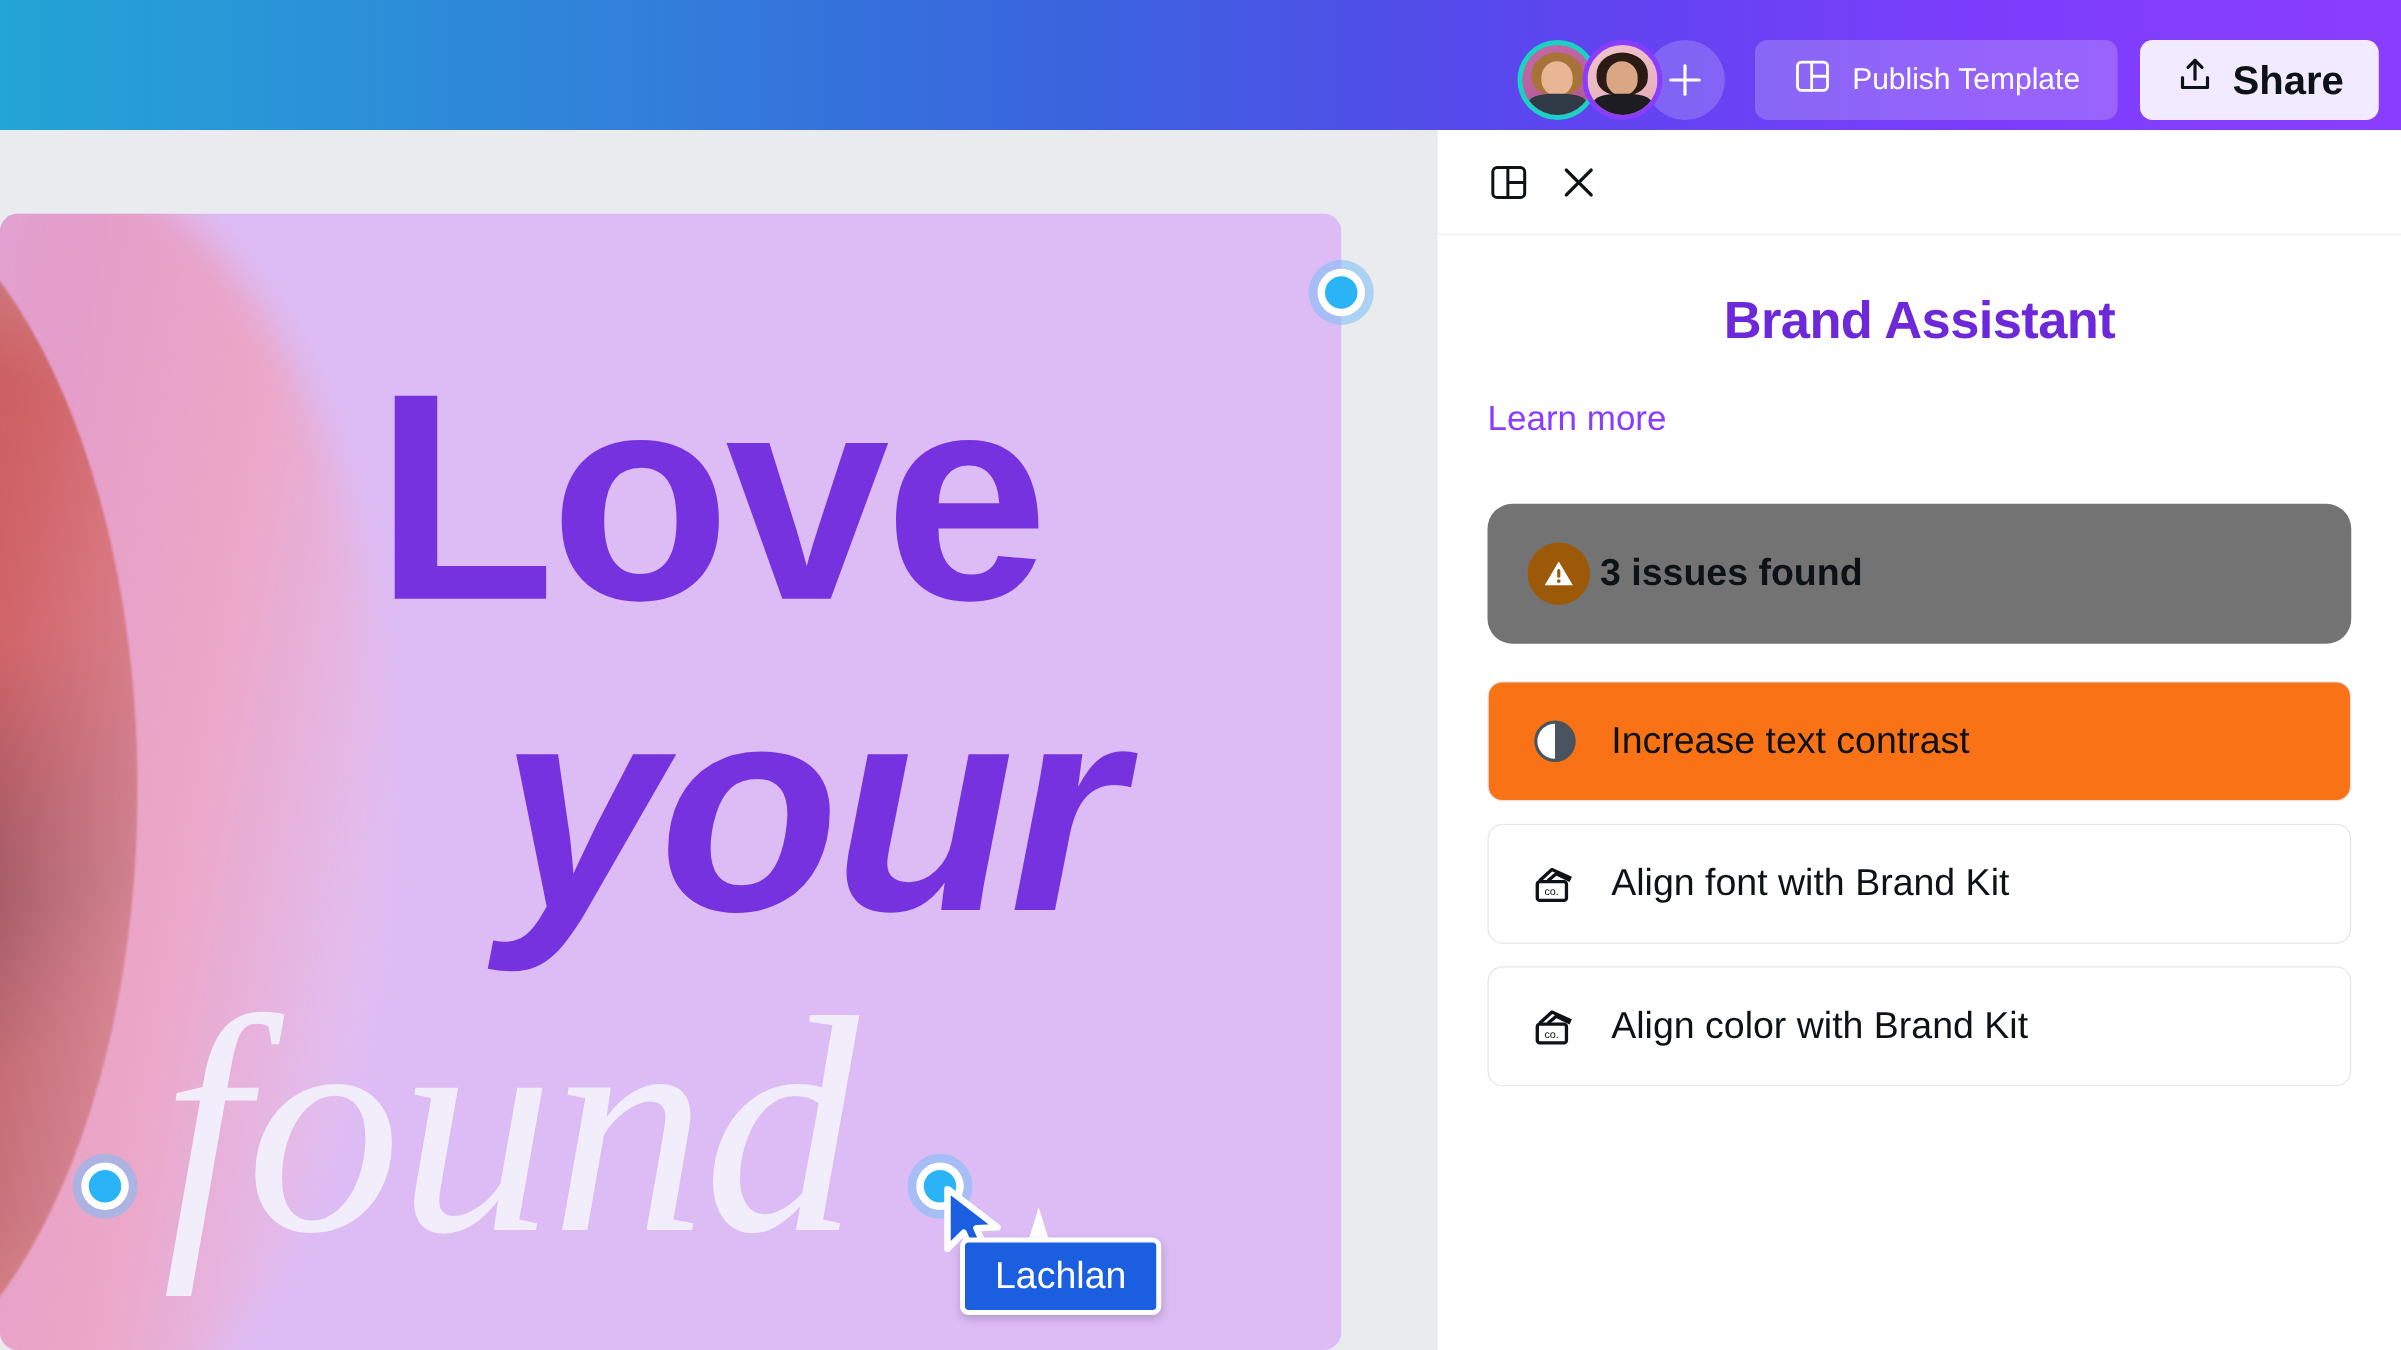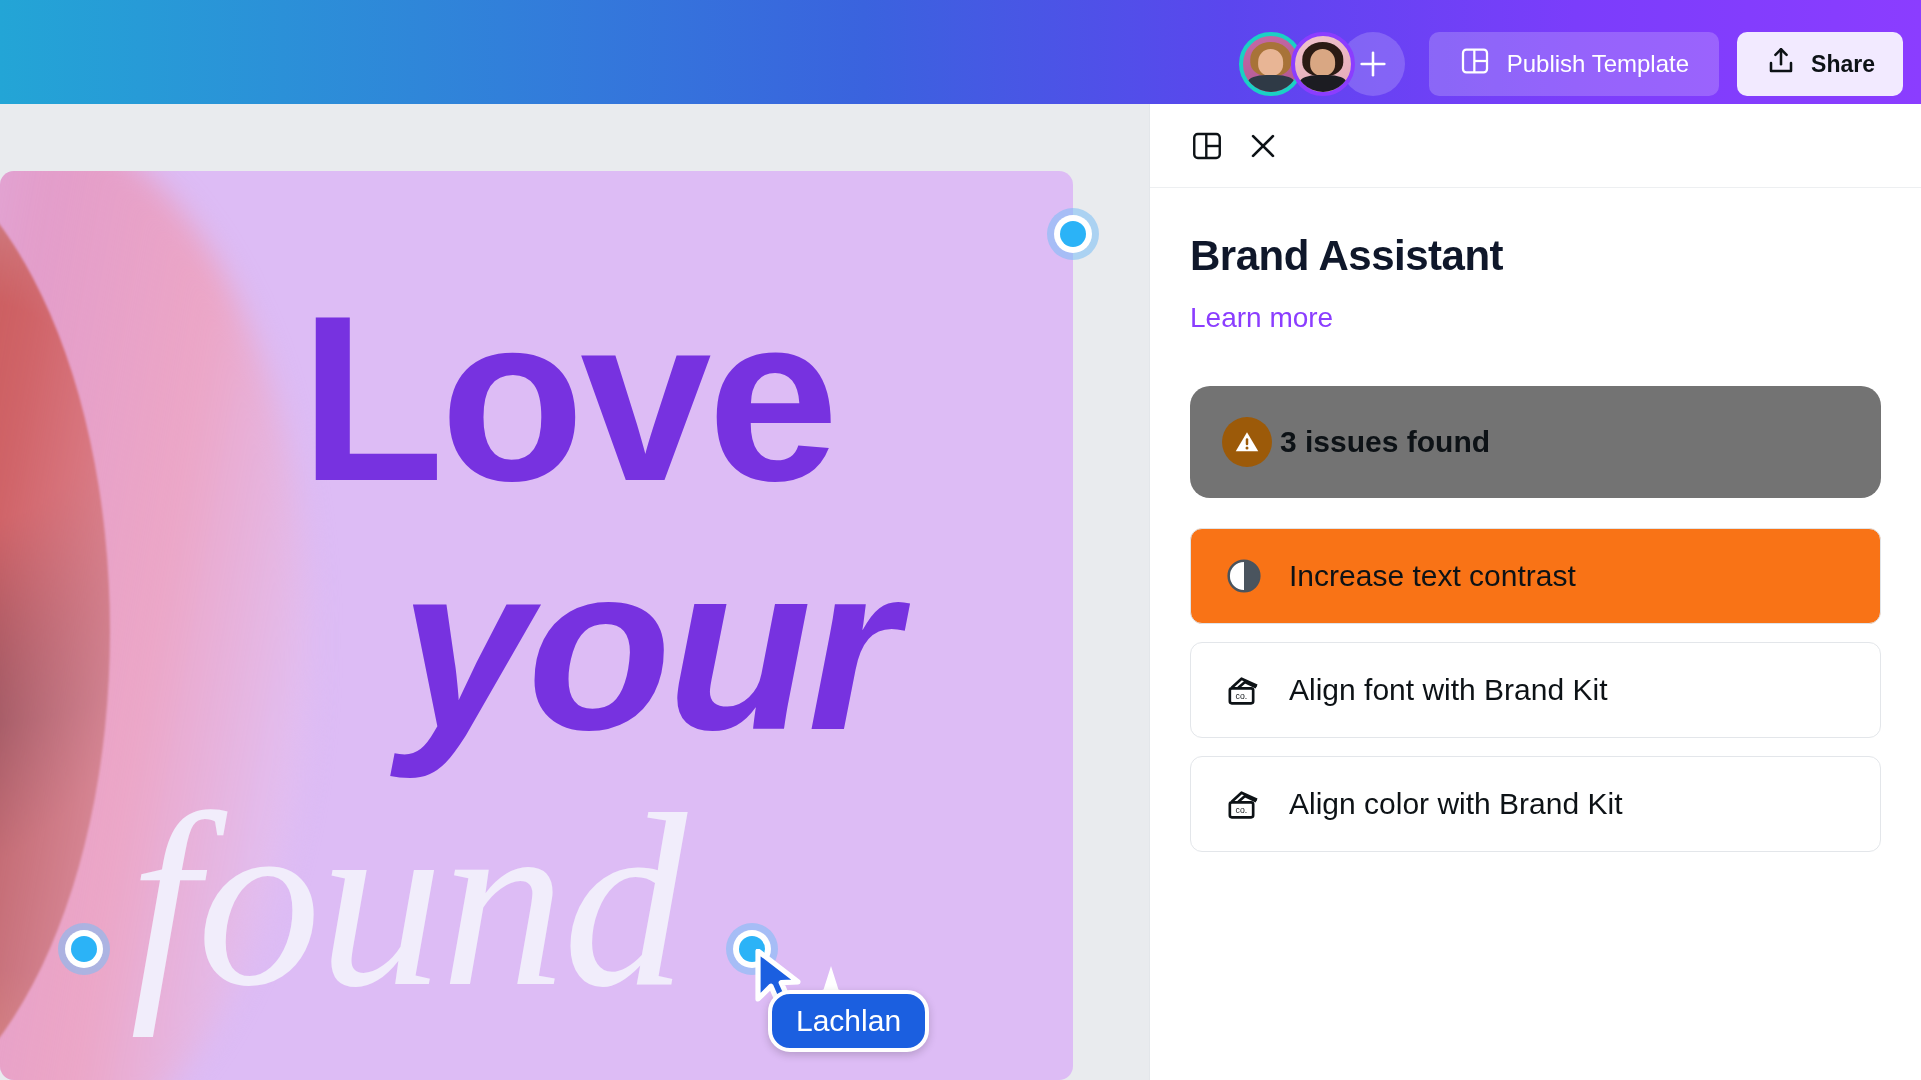--- a/index.html
+++ b/index.html
@@ -59,21 +59,21 @@
     display: flex; align-items: center; gap: 16px;
     padding: 0 30px; margin-left: 14px;
     color: #ffffff; font-size: 24px; cursor: pointer;
     white-space: nowrap;
   }
   .share-btn {
     height: 64px; border-radius: 10px;
     background: #f2eaff;
     display: flex; align-items: center; gap: 14px;
     padding: 0 28px; margin-left: 18px;
-    color: #0d1216; font-size: 23px; font-weight: 600; cursor: pointer;
+    color: #0d1216; font-size: 32px; font-weight: 600; cursor: pointer;
     white-space: nowrap;
   }
 
   
   .editor-body {
     position: absolute; left: 0; top: 104px; width: 1921px; height: 976px;
     background: #e9ebee;
   }
 
   
@@ -141,21 +141,21 @@
     position: absolute; width: 26px; height: 26px; border-radius: 50%;
     background: #2bb3f7; z-index: 2;
   }
   .sel-dot.d-top { left: 1073px; top: 130px; transform: translate(-50%,-50%); }
   .sel-dot.d-left { left: 84px; top: 845px; transform: translate(-50%,-50%); }
   .sel-dot.d-mid { left: 752px; top: 845px; transform: translate(-50%,-50%); }
 
   
   .cursor-arrow { position: absolute; }
   .cursor-label {
-    position: absolute; border-radius: 22px;
+    position: absolute; border-radius: 7px;
     padding: 10px 24px; font-size: 30px; color: #fff; font-weight: 500;
     border: 4px solid #fff; white-space: nowrap;
     box-shadow: 0 3px 8px rgba(0,0,0,0.18);
   }
   .cursor-label.lachlan { background: #1b5fe0; left: 768px; top: 886px; }
   .cursor-label.lotus   { background: #8b3dff; left: 1683px; top: 727px; }
 
   
   .side-panel {
     position: absolute; right: 0; top: 0; width: 772px; height: 976px;
@@ -165,22 +165,22 @@
   .panel-head {
     height: 84px; display: flex; align-items: center;
     padding: 0 34px 0 40px; border-bottom: 1px solid #edeff1;
   }
   .panel-head-icon { margin-right: 22px; display: flex; }
   .panel-head-title { font-size: 26px; color: #0d1216; flex: 1; }
   .panel-close { cursor: pointer; display: flex; }
 
   .panel-body { padding: 44px 40px 0 40px; }
   .panel-title {
-    text-align: left; font-size: 42px; font-weight: 700;
-    color: #0f172a; margin-bottom: 18px; letter-spacing: -0.5px;
+    text-align: center; font-size: 42px; font-weight: 700;
+    color: #6d28d9; margin-bottom: 35px; letter-spacing: -0.5px;
   }
   .panel-desc { font-size: 28px; color: #0d1216; line-height: 1.4; }
   .panel-link { font-size: 28px; color: #8b3dff; cursor: pointer; display: inline-block; margin-top: 4px; }
 
   .issues-banner {
     margin-top: 52px; height: 112px; border-radius: 20px;
     background: #737373; display: flex; align-items: center; padding: 0 32px; gap: 8px;
   }
   .issues-icon {
     width: 50px; height: 50px; border-radius: 50%; background: #9c5a09;

